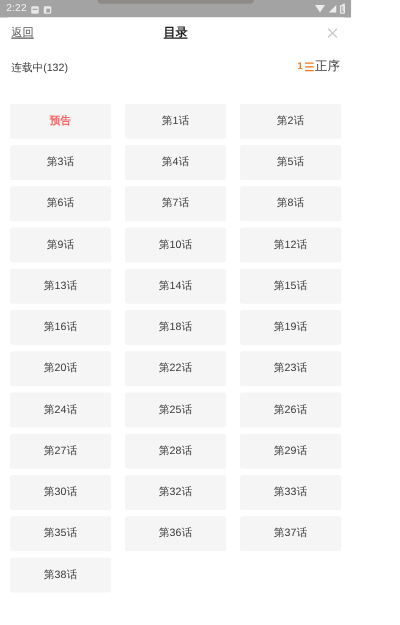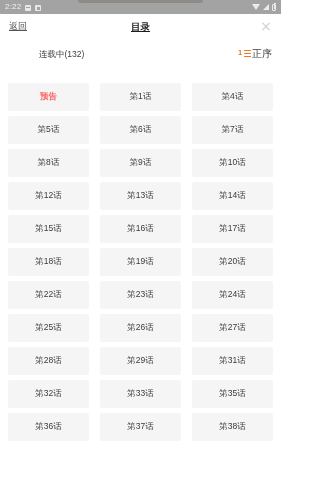--- a/index.html
+++ b/index.html
@@ -162,21 +162,20 @@
   .nav-close::before { transform: rotate(45deg); }
   .nav-close::after  { transform: rotate(-45deg); }
 
   
   .sortbar {
     height: 30px;
     display: flex;
     align-items: center;
     justify-content: space-between;
     padding: 0 9px;
-    margin-left: 30px;
   }
   .status-label {
     font-size: 8.5px;
     color: #3c3c3c;
     line-height: 1;
   }
   .sort-btn {
     display: flex;
     align-items: center;
     gap: 1px;
@@ -284,45 +283,46 @@
           </span>
       </span>
       <span class="sort-text">正序</span>
     </div>
   </div>
 
   <div class="grid-wrap">
     <div class="grid" id="episode-grid">
         <div class="cell highlight">预告</div>
         <div class="cell">第1话</div>
+        <div class="cell">第2话</div>
+        <div class="cell">第3话</div>
         <div class="cell">第4话</div>
         <div class="cell">第5话</div>
         <div class="cell">第6话</div>
         <div class="cell">第7话</div>
         <div class="cell">第8话</div>
         <div class="cell">第9话</div>
         <div class="cell">第10话</div>
         <div class="cell">第12话</div>
         <div class="cell">第13话</div>
         <div class="cell">第14话</div>
         <div class="cell">第15话</div>
         <div class="cell">第16话</div>
-        <div class="cell">第17话</div>
         <div class="cell">第18话</div>
         <div class="cell">第19话</div>
         <div class="cell">第20话</div>
         <div class="cell">第22话</div>
         <div class="cell">第23话</div>
         <div class="cell">第24话</div>
         <div class="cell">第25话</div>
         <div class="cell">第26话</div>
         <div class="cell">第27话</div>
         <div class="cell">第28话</div>
         <div class="cell">第29话</div>
-        <div class="cell">第31话</div>
+        <div class="cell">第30话</div>
         <div class="cell">第32话</div>
         <div class="cell">第33话</div>
         <div class="cell">第35话</div>
         <div class="cell">第36话</div>
         <div class="cell">第37话</div>
         <div class="cell">第38话</div>
       </div>
   </div>
 
 </div>

